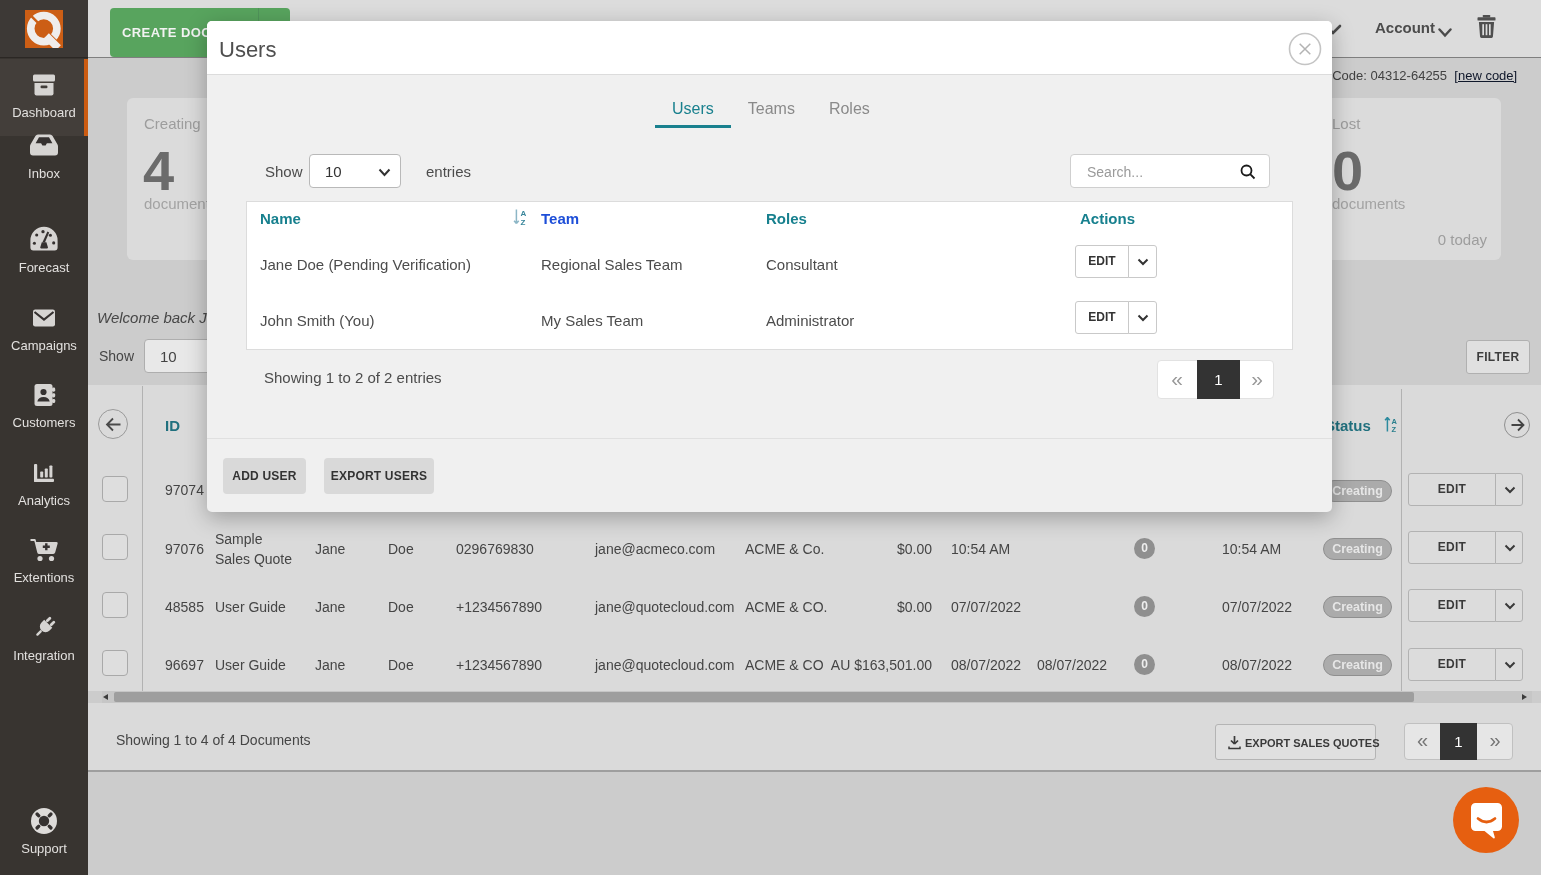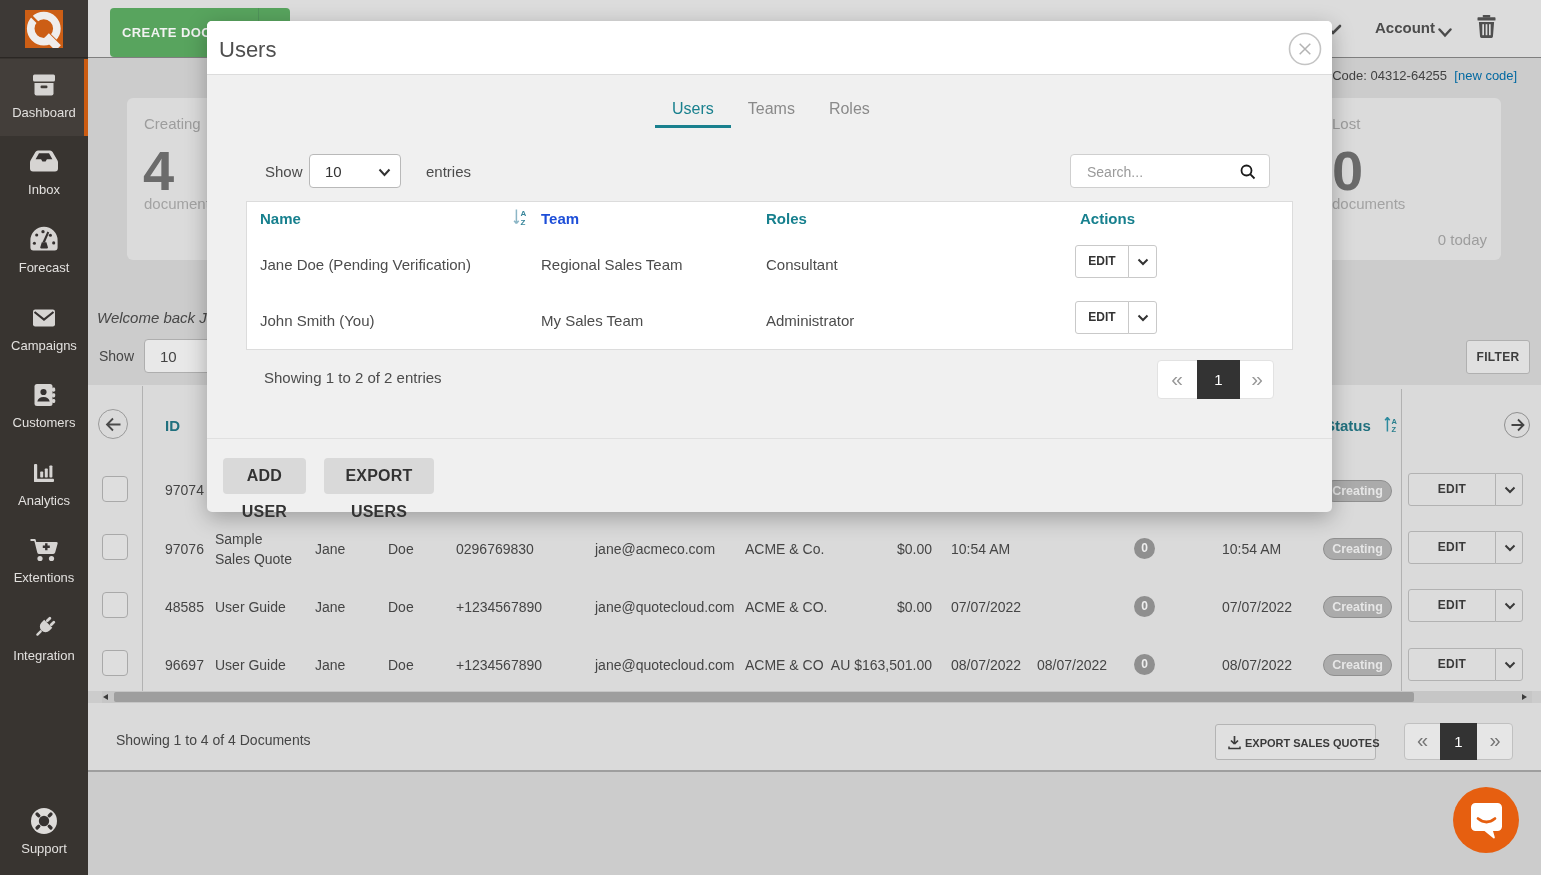--- a/index.html
+++ b/index.html
@@ -20,40 +20,40 @@
 .sbitem svg { position:absolute; left:30px; top:12px; }
 #sbactive { left:0; top:59px; width:88px; height:77px; background:#433e3a; }
 #sbbar { left:84px; top:59px; width:4px; height:77px; background:#cc5c12; }
 
 .card { top:98px; width:170px; height:162px; background:#dbdbdb; border-radius:6px; }
 .card .t1 { position:absolute; left:17px; top:17px; font-size:15px; color:#9d9d9d; }
 .card .num { position:absolute; left:16px; top:45px; font-size:56px; font-weight:bold; color:#6b6b6b; line-height:1; }
 .card .t2 { position:absolute; left:17px; top:97px; font-size:15px; color:#a3a3a3; }
 .card .t3 { position:absolute; right:14px; bottom:12px; font-size:15px; color:#9d9d9d; }
 #supcode { top:68px; left:1283px; font-size:13px; color:#414141; white-space:nowrap; }
-#supcode a { color:#0369a1; }
+#supcode a { color:#0f172a; text-decoration:underline; }
 #welcome { left:97px; top:309px; font-style:italic; font-size:15px; color:#474747; }
 .gtxt { font-size:14px; color:#454545; }
 .tealh { font-size:15px; font-weight:bold; color:#20707e; }
 .chip { width:69px; height:22px; background:#ababab; border:1px solid #8f8f8f; border-radius:11px; color:#e6e6e6; font-size:12.5px; font-weight:bold; text-align:center; line-height:20px; }
 .badge { width:21px; height:21px; background:#8f8f8f; border-radius:50%; color:#eeeeee; font-size:12px; font-weight:bold; text-align:center; line-height:21px; }
 .editbtn { width:115px; height:33px; }
 .editbtn .main { position:absolute; left:0; top:0; width:88px; height:33px; background:#dcdcdc; border:1px solid #b2b2b2; border-radius:3px 0 0 3px; color:#3a3a3a; font-size:12px; font-weight:bold; text-align:center; line-height:31px; letter-spacing:0.3px; }
 .editbtn .car { position:absolute; left:87px; top:0; width:28px; height:33px; background:#dcdcdc; border:1px solid #b2b2b2; border-radius:0 3px 3px 0; }
 .vline { width:1px; background:#b2b2b2; }
 .cb { width:26px; height:26px; background:#dedede; border:1.5px solid #a9a9a9; border-radius:4px; }
 .circbtn { border-radius:50%; }
 
 #modal { left:207px; top:21px; width:1125px; height:491px; background:#f0f0f0; border-radius:5px; box-shadow:0 6px 22px rgba(0,0,0,0.28); z-index:10; }
 #mhead { position:absolute; left:0; top:0; width:1125px; height:54px; background:#ffffff; border-radius:5px 5px 0 0; border-bottom:1px solid #dcdcdc; }
 #mtitle { position:absolute; left:12px; top:16px; font-size:22px; color:#4f4f4f; }
 .tab { font-size:16px; color:#8a8a8a; }
 .tabactive { color:#19808e; }
 #mtable { position:absolute; left:39px; top:180px; width:1047px; height:149px; background:#fff; border:1px solid #dcdcdc; }
-.mbtn { position:absolute; background:#d9d9d9; border-radius:4px; color:#333; font-size:16px; font-weight:bold; text-align:center; letter-spacing:0.2px; }
+.mbtn { position:absolute; background:#d9d9d9; border-radius:4px; color:#333; font-size:12px; font-weight:bold; text-align:center; letter-spacing:0.2px; }
 .mtxt { font-size:15px; color:#4c4c4c; }
 .selbox { background:#fff; border:1px solid #b9b9b9; border-radius:4px; }
 </style>
 </head>
 <body>
 
 <div id="topbar" class="abs"></div>
 <div id="greenbtn" class="abs">
     <span class="txt">CREATE DOCUMENT</span>
     <span class="div"></span>
@@ -88,21 +88,21 @@
 <div id="sbbar" class="abs"></div>
 
 <div class="abs sbitem" style="top:59px;">
 <svg width="28" height="28" viewBox="0 0 28 28">
       <rect x="3" y="3.5" width="22" height="7" rx="1.5" fill="#d6d4d2"></rect>
       <path d="M4.5 12 h19 v10.5 a2 2 0 0 1 -2 2 h-15 a2 2 0 0 1 -2 -2 Z" fill="#d6d4d2"></path>
       <rect x="10.5" y="14.5" width="7" height="2.8" rx="1.2" fill="#403c39"></rect>
     </svg>
 <span class="lbl">Dashboard</span>
   </div>
-<div class="abs sbitem" style="top:136px;">
+<div class="abs sbitem" style="top:120px;">
 <svg style="left:29px;" width="30" height="28" viewBox="0 0 30 28">
       <path d="M9 2.5 h12 a3 3 0 0 1 2.6 1.5 l4.9 8.4 a4 4 0 0 1 .5 2 v6.1 a3 3 0 0 1 -3 3 h-22 a3 3 0 0 1 -3 -3 v-6.1 a4 4 0 0 1 .5 -2 l4.9 -8.4 A3 3 0 0 1 9 2.5 Z" fill="#d6d4d2"></path>
       <path d="M10 5.2 h10 l3.4 6 h-5.5 l-1.3 2.4 h-3.2 l-1.3 -2.4 H6.6 Z" fill="#353130"></path>
     </svg>
 <span class="lbl">Inbox</span>
   </div>
 <div class="abs sbitem" style="top:214px;">
 <svg style="left:29px;" width="30" height="26" viewBox="0 0 30 26">
       <path d="M15 0.8 a13.6 13.6 0 0 0 -13.6 13.6 v7 a3 3 0 0 0 3 3 h21.2 a3 3 0 0 0 3 -3 v-7 A13.6 13.6 0 0 0 15 0.8 Z" fill="#d6d4d2"></path>
       <circle cx="7.7" cy="9" r="1.55" fill="#353130"></circle>

